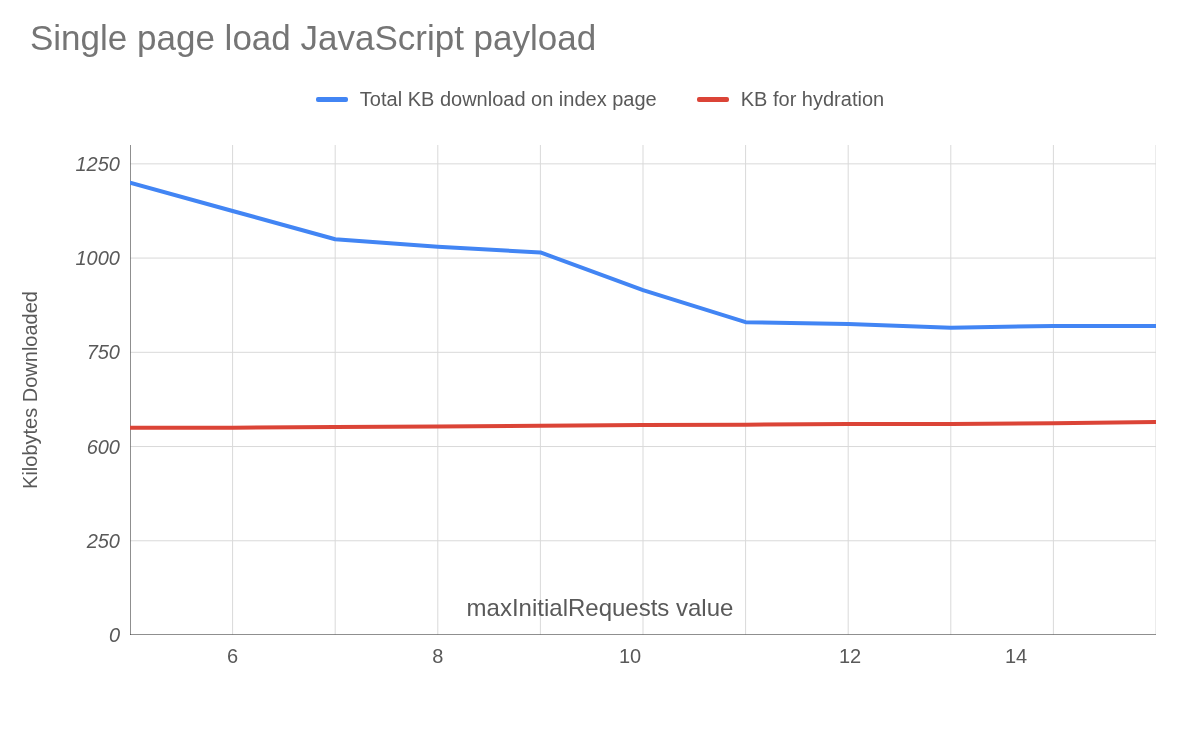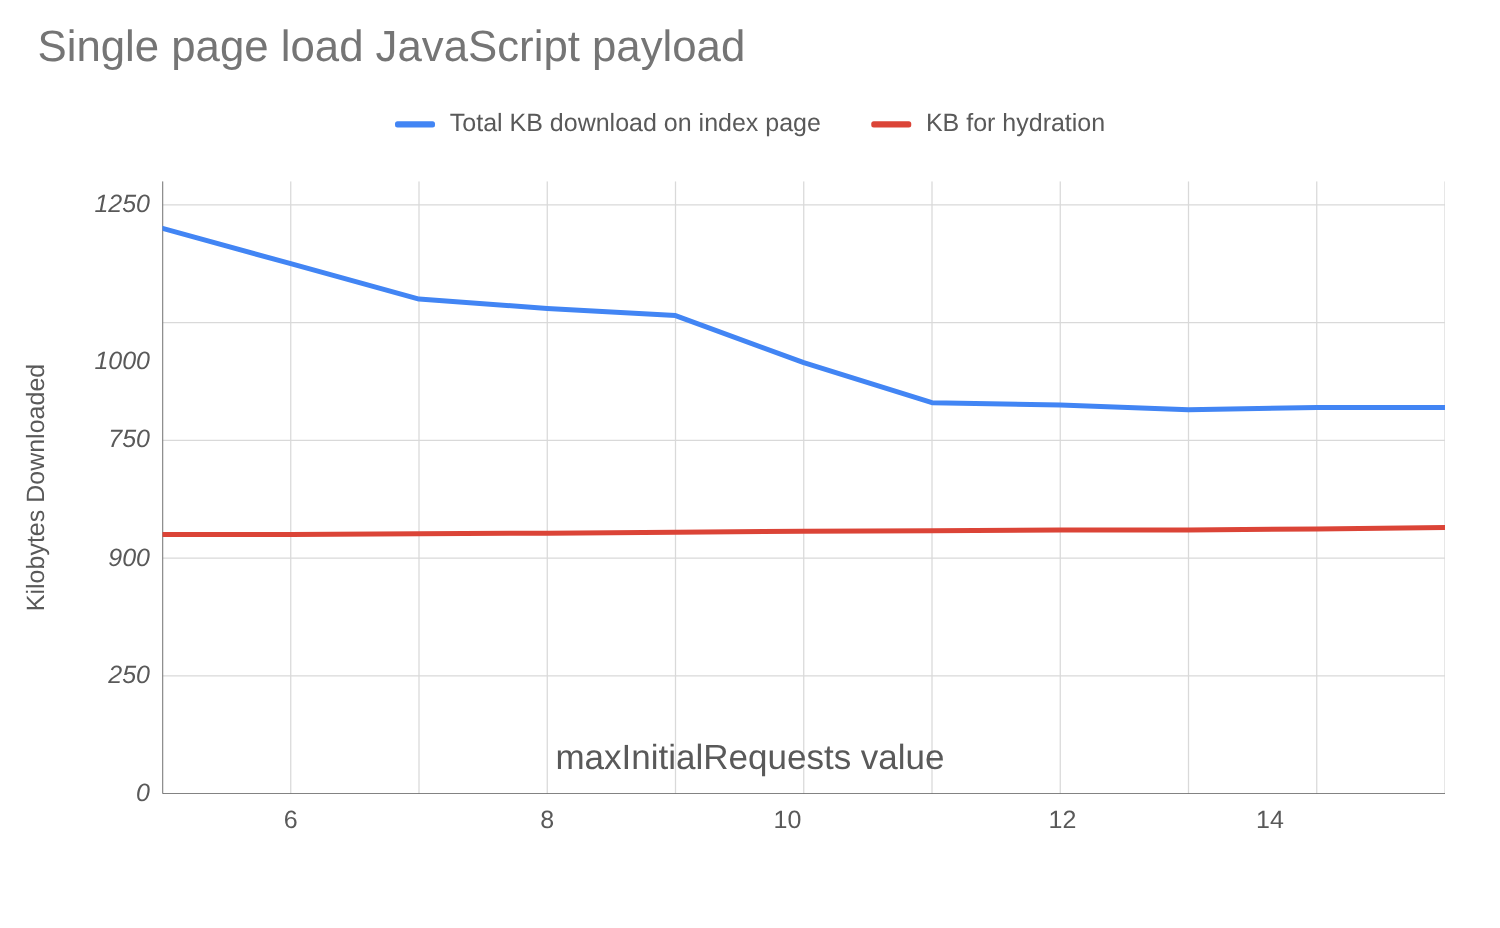--- a/index.html
+++ b/index.html
@@ -77,21 +77,21 @@
     transform: translate(-50%,-50%) rotate(-90deg);
     font-size: 20px;
     color: #595959;
     white-space: nowrap;
   }
   .x-axis-title {
     position: absolute;
     left: 0; right: 0;
     bottom: 24px;
     text-align: center;
-    font-size: 28px;
+    font-size: 24px;
     color: #595959;
   }
 </style>
 </head>
 <body>
 
 <div class="chart-container">
 
   <div class="chart-title">Single page load JavaScript payload</div>
 
@@ -104,23 +104,23 @@
       <div class="legend-swatch" id="swatch-1" style="background: rgb(219, 68, 55);"></div>
       <span>KB for hydration</span>
     </div>
   </div>
 
   <div class="y-axis-title">Kilobytes Downloaded</div>
 
   <div class="plot" id="plot">
       <div class="y-tick-label" style="top: 490px;">0</div>
       <div class="y-tick-label" style="top: 395.769px;">250</div>
-      <div class="y-tick-label" style="top: 301.538px;">900</div>
+      <div class="y-tick-label" style="top: 301.538px;">600</div>
       <div class="y-tick-label" style="top: 207.308px;">750</div>
-      <div class="y-tick-label" style="top: 113.077px; margin-top: 32px;">1000</div>
+      <div class="y-tick-label" style="top: 113.077px;">1000</div>
       <div class="y-tick-label" style="top: 18.8462px;">1250</div>
       <div class="x-tick-label" style="left: 102.6px;">6</div>
       <div class="x-tick-label" style="left: 307.8px;">8</div>
       <div class="x-tick-label" style="left: 500px;">10</div>
       <div class="x-tick-label" style="left: 720px;">12</div>
       <div class="x-tick-label" style="left: 886px; text-align: center;">14</div>
       <svg width="1026" height="490">
         <line x1="0" x2="1026" y1="490" y2="490" stroke="#d9d9d9" stroke-width="1"></line>
         <line x1="0" x2="1026" y1="395.7692307692308" y2="395.7692307692308" stroke="#d9d9d9" stroke-width="1"></line>
         <line x1="0" x2="1026" y1="301.53846153846155" y2="301.53846153846155" stroke="#d9d9d9" stroke-width="1"></line>

